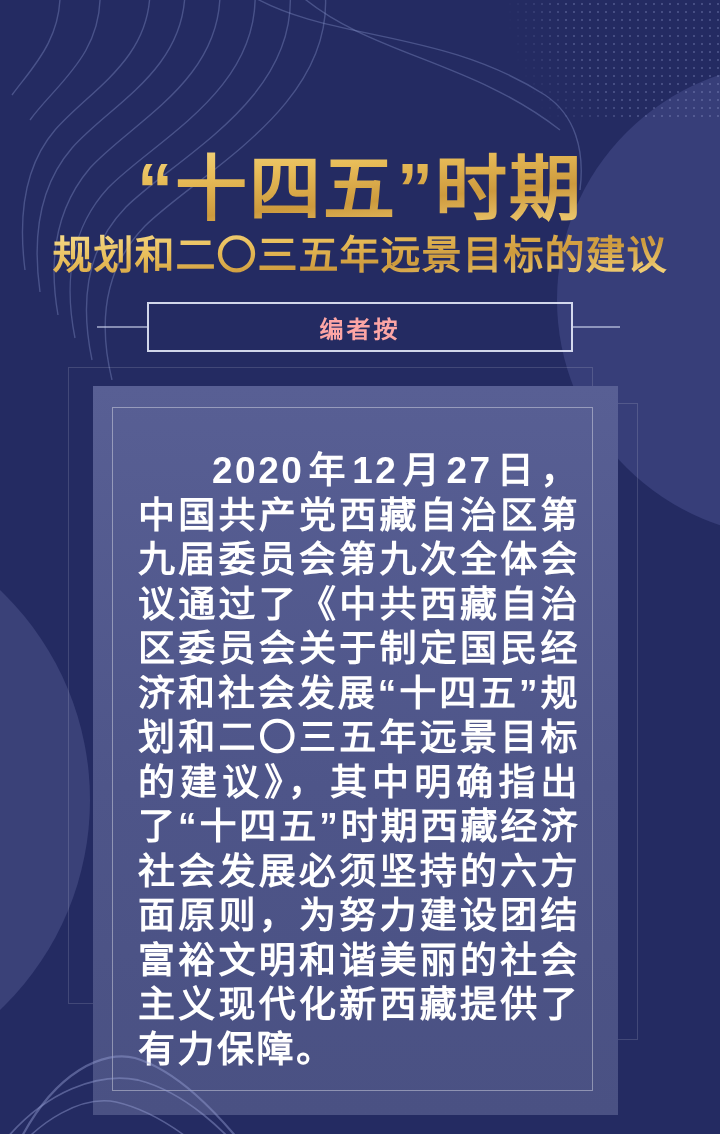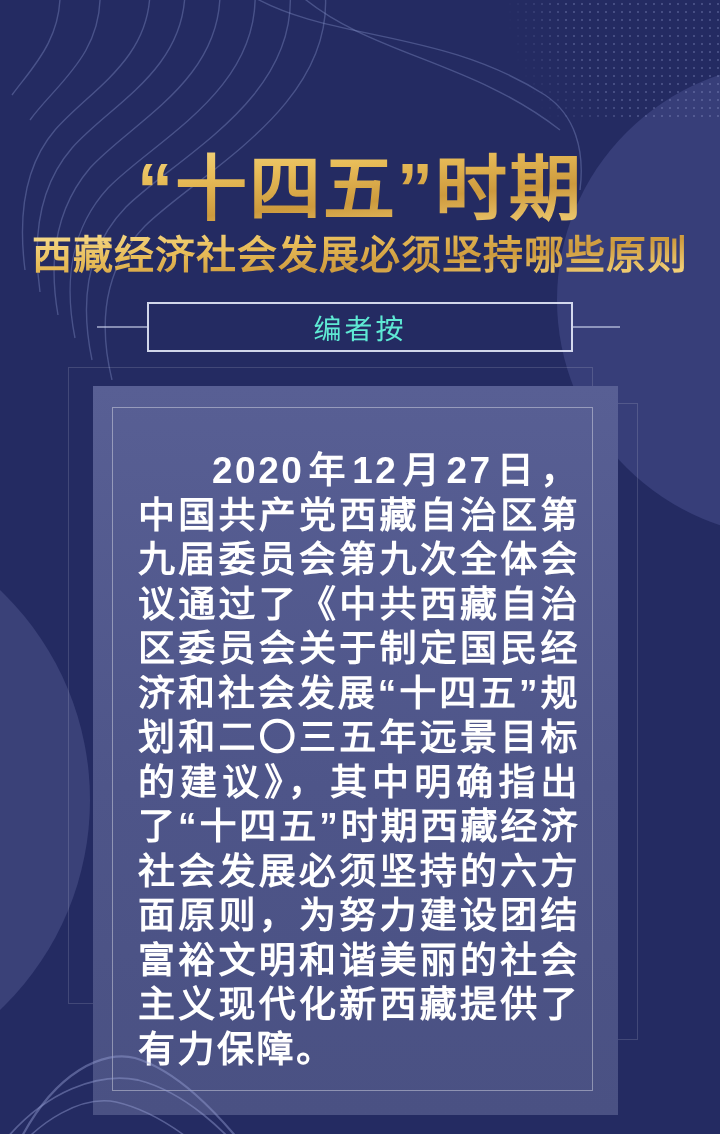--- a/index.html
+++ b/index.html
@@ -57,21 +57,21 @@
   }
   .note-line.left{left:97px;width:50px;}
   .note-line.right{left:573px;width:47px;}
   .editor-box{
     position:absolute;left:147px;top:302px;width:426px;height:50px;
     border:2px solid rgba(228,233,250,0.9);
     box-sizing:border-box;
     display:flex;align-items:center;justify-content:center;
   }
   .editor-box span{
-    color:#5eead4;font-size:28px;font-weight:400;letter-spacing:3px;
+    color:#fca5a5;font-size:24px;font-weight:700;letter-spacing:3px;
   }
   
   .frame{
     position:absolute;width:525px;height:637px;
     border:1px solid rgba(255,255,255,0.14);
     box-sizing:border-box;
   }
   .frame.back{left:68px;top:367px;}
   .frame.front{left:113px;top:403px;}
   .panel{
@@ -113,21 +113,21 @@
       <path d="M 255,-10 C 260,90 155,140 108,188 C 73,226 63,278 75,338"></path>
       <path d="M 290,-10 C 298,98 178,156 126,207 C 89,245 79,298 92,360"></path>
       <path d="M 325,-10 C 336,105 200,172 145,226 C 107,265 97,318 112,380"></path>
       <path d="M 250,-5 C 330,42 440,28 545,95 C 575,115 585,150 580,190"></path>
       <path d="M 300,-5 C 370,55 470,60 560,130"></path>
     </g>
   </svg>
 
   <h1 class="page-title gold">“十四五”时期</h1>
 
-  <h2 class="page-subtitle gold">西藏经济社会发展必须坚持哪些原则</h2>
+  <h2 class="page-subtitle gold">规划和二〇三五年远景目标的建议</h2>
 
   <div class="note-line left"></div>
   <div class="note-line right"></div>
   <div class="editor-box">
     <span>编者按</span>
   </div>
 
   <div class="frame back"></div>
   <div class="frame front"></div>
 

